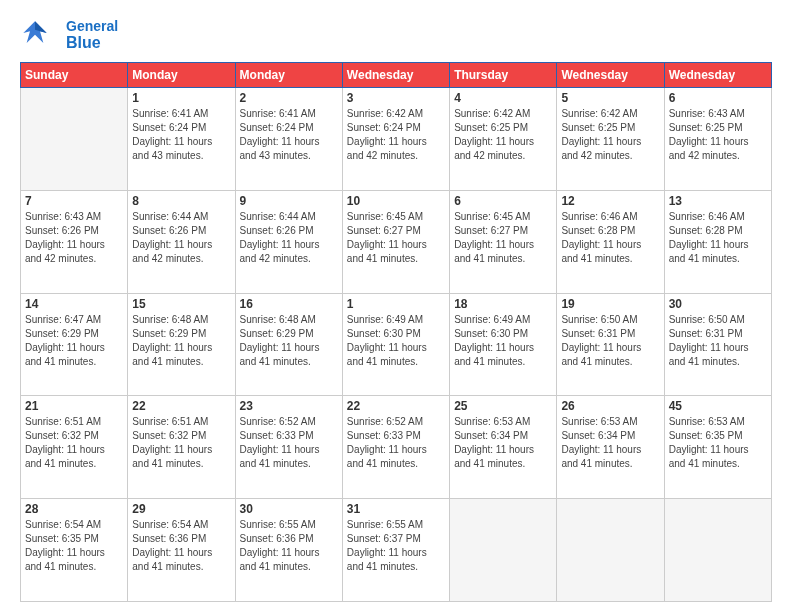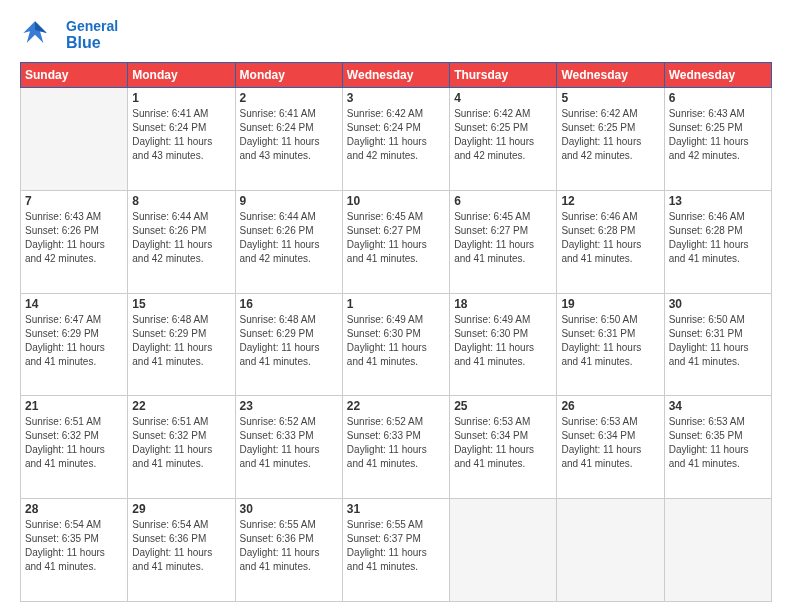--- a/index.html
+++ b/index.html
@@ -226,21 +226,21 @@
           </td>
           <td>
             <div class="day-num">25</div>
             <div class="day-detail">Sunrise: 6:53 AM<br>Sunset: 6:34 PM<br>Daylight: 11 hours<br> and 41 minutes.</div>
           </td>
           <td>
             <div class="day-num">26</div>
             <div class="day-detail">Sunrise: 6:53 AM<br>Sunset: 6:34 PM<br>Daylight: 11 hours<br> and 41 minutes.</div>
           </td>
           <td>
-            <div class="day-num">34</div>
+            <div class="day-num">45</div>
             <div class="day-detail">Sunrise: 6:53 AM<br>Sunset: 6:35 PM<br>Daylight: 11 hours<br> and 41 minutes.</div>
           </td>
         </tr>
         <tr>
           <td>
             <div class="day-num">28</div>
             <div class="day-detail">Sunrise: 6:54 AM<br>Sunset: 6:35 PM<br>Daylight: 11 hours<br> and 41 minutes.</div>
           </td>
           <td>
             <div class="day-num">29</div>

